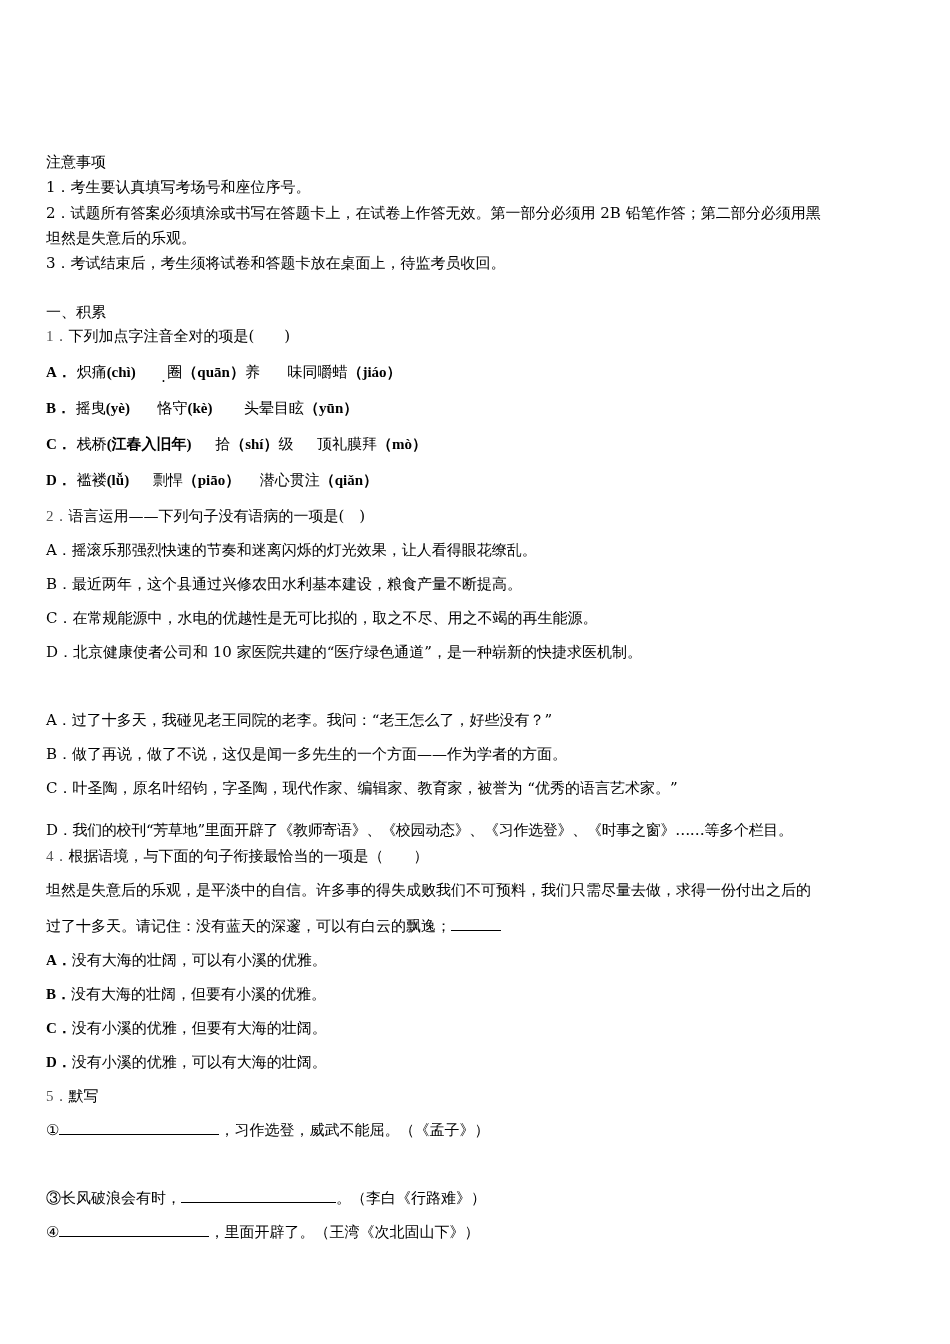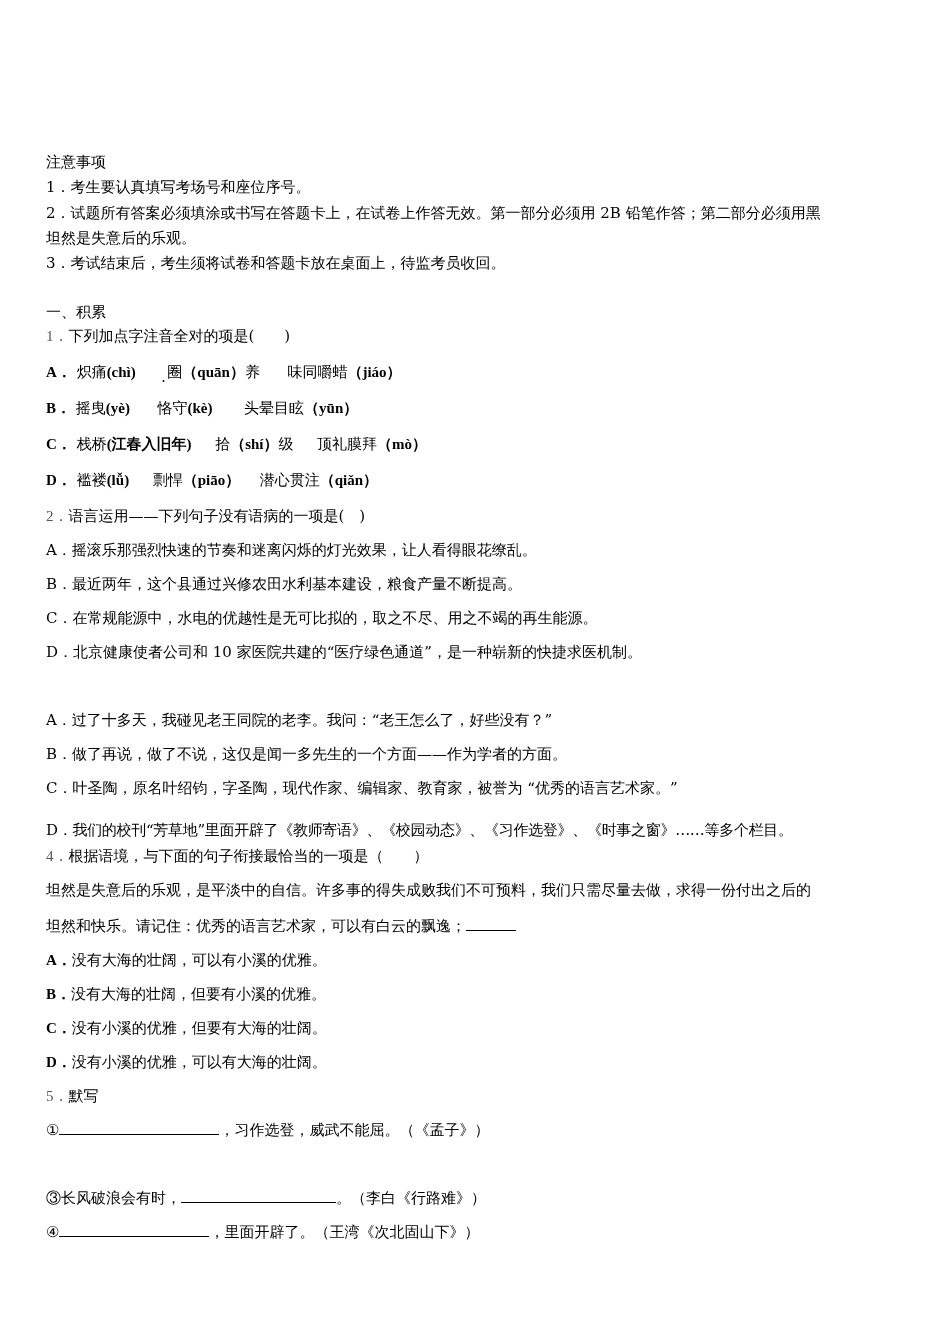--- a/index.html
+++ b/index.html
@@ -82,21 +82,21 @@
   <div class="line" style="top:710px;">A．过了十多天，我碰见老王同院的老李。我问：“老王怎么了，好些没有？”</div>
   <div class="line" style="top:744px;">B．做了再说，做了不说，这仅是闻一多先生的一个方面——作为学者的方面。</div>
   <div class="line" style="top:778px;">C．叶圣陶，原名叶绍钧，字圣陶，现代作家、编辑家、教育家，被誉为 “优秀的语言艺术家。”</div>
   <div class="line" style="top:812px; letter-spacing:-0.3px;margin-top:8px;">D．我们的校刊“芳草地”里面开辟了《教师寄语》、《校园动态》、《习作选登》、《时事之窗》……等多个栏目。</div>
 
   <div class="line" style="top:846px;">
     <span class="num">4．</span><span>根据语境，与下面的句子衔接最恰当的一项是（　　）</span>
   </div>
   <div class="line" style="top:880px;">坦然是失意后的乐观，是平淡中的自信。许多事的得失成败我们不可预料，我们只需尽量去做，求得一份付出之后的</div>
   <div class="line" style="top:916px;">
-    <span>坦然和快乐。请记住：优秀的语言艺术家，可以有白云的飘逸；</span><span class="blank" style="width:50px;"></span>
+    <span>过了十多天。请记住：没有蓝天的深邃，可以有白云的飘逸；</span><span class="blank" style="width:50px;"></span>
   </div>
   <div class="line" style="top:950px;">
     <span class="opt">A．</span><span>没有大海的壮阔，可以有小溪的优雅。</span>
   </div>
   <div class="line" style="top:984px;">
     <span class="opt">B．</span><span>没有大海的壮阔，但要有小溪的优雅。</span>
   </div>
   <div class="line" style="top:1018px;">
     <span class="opt">C．</span><span>没有小溪的优雅，但要有大海的壮阔。</span>
   </div>

